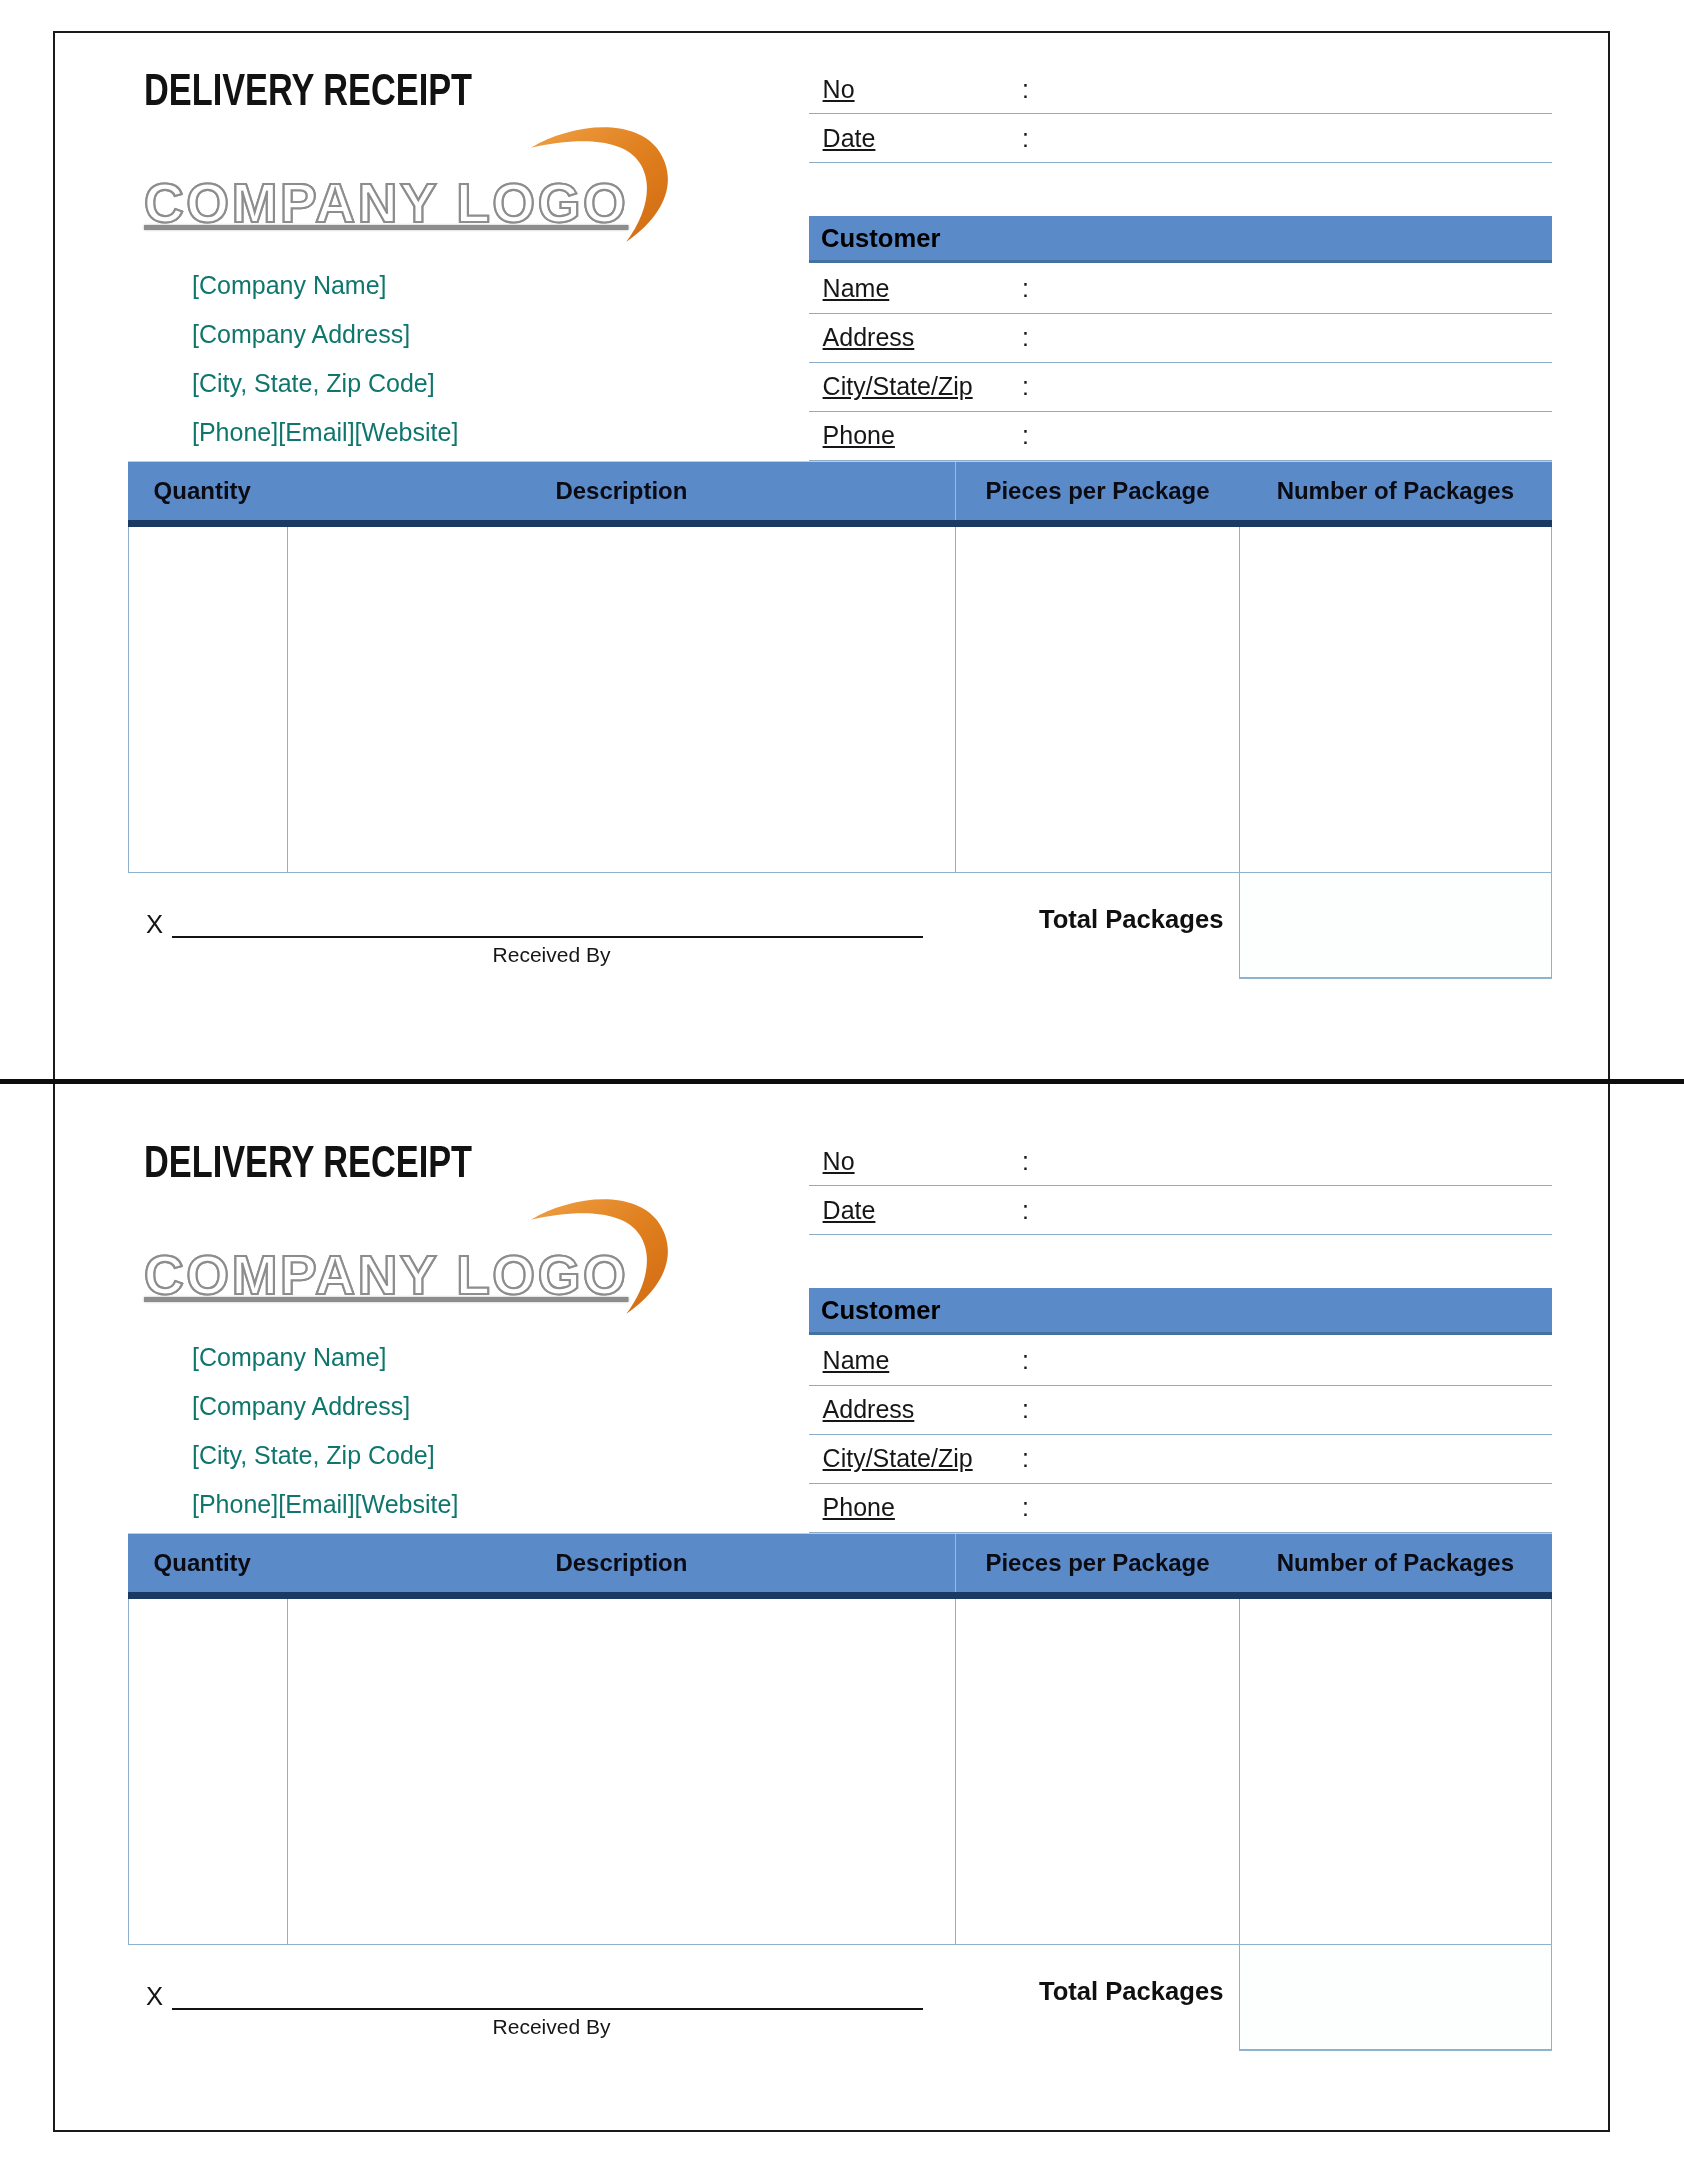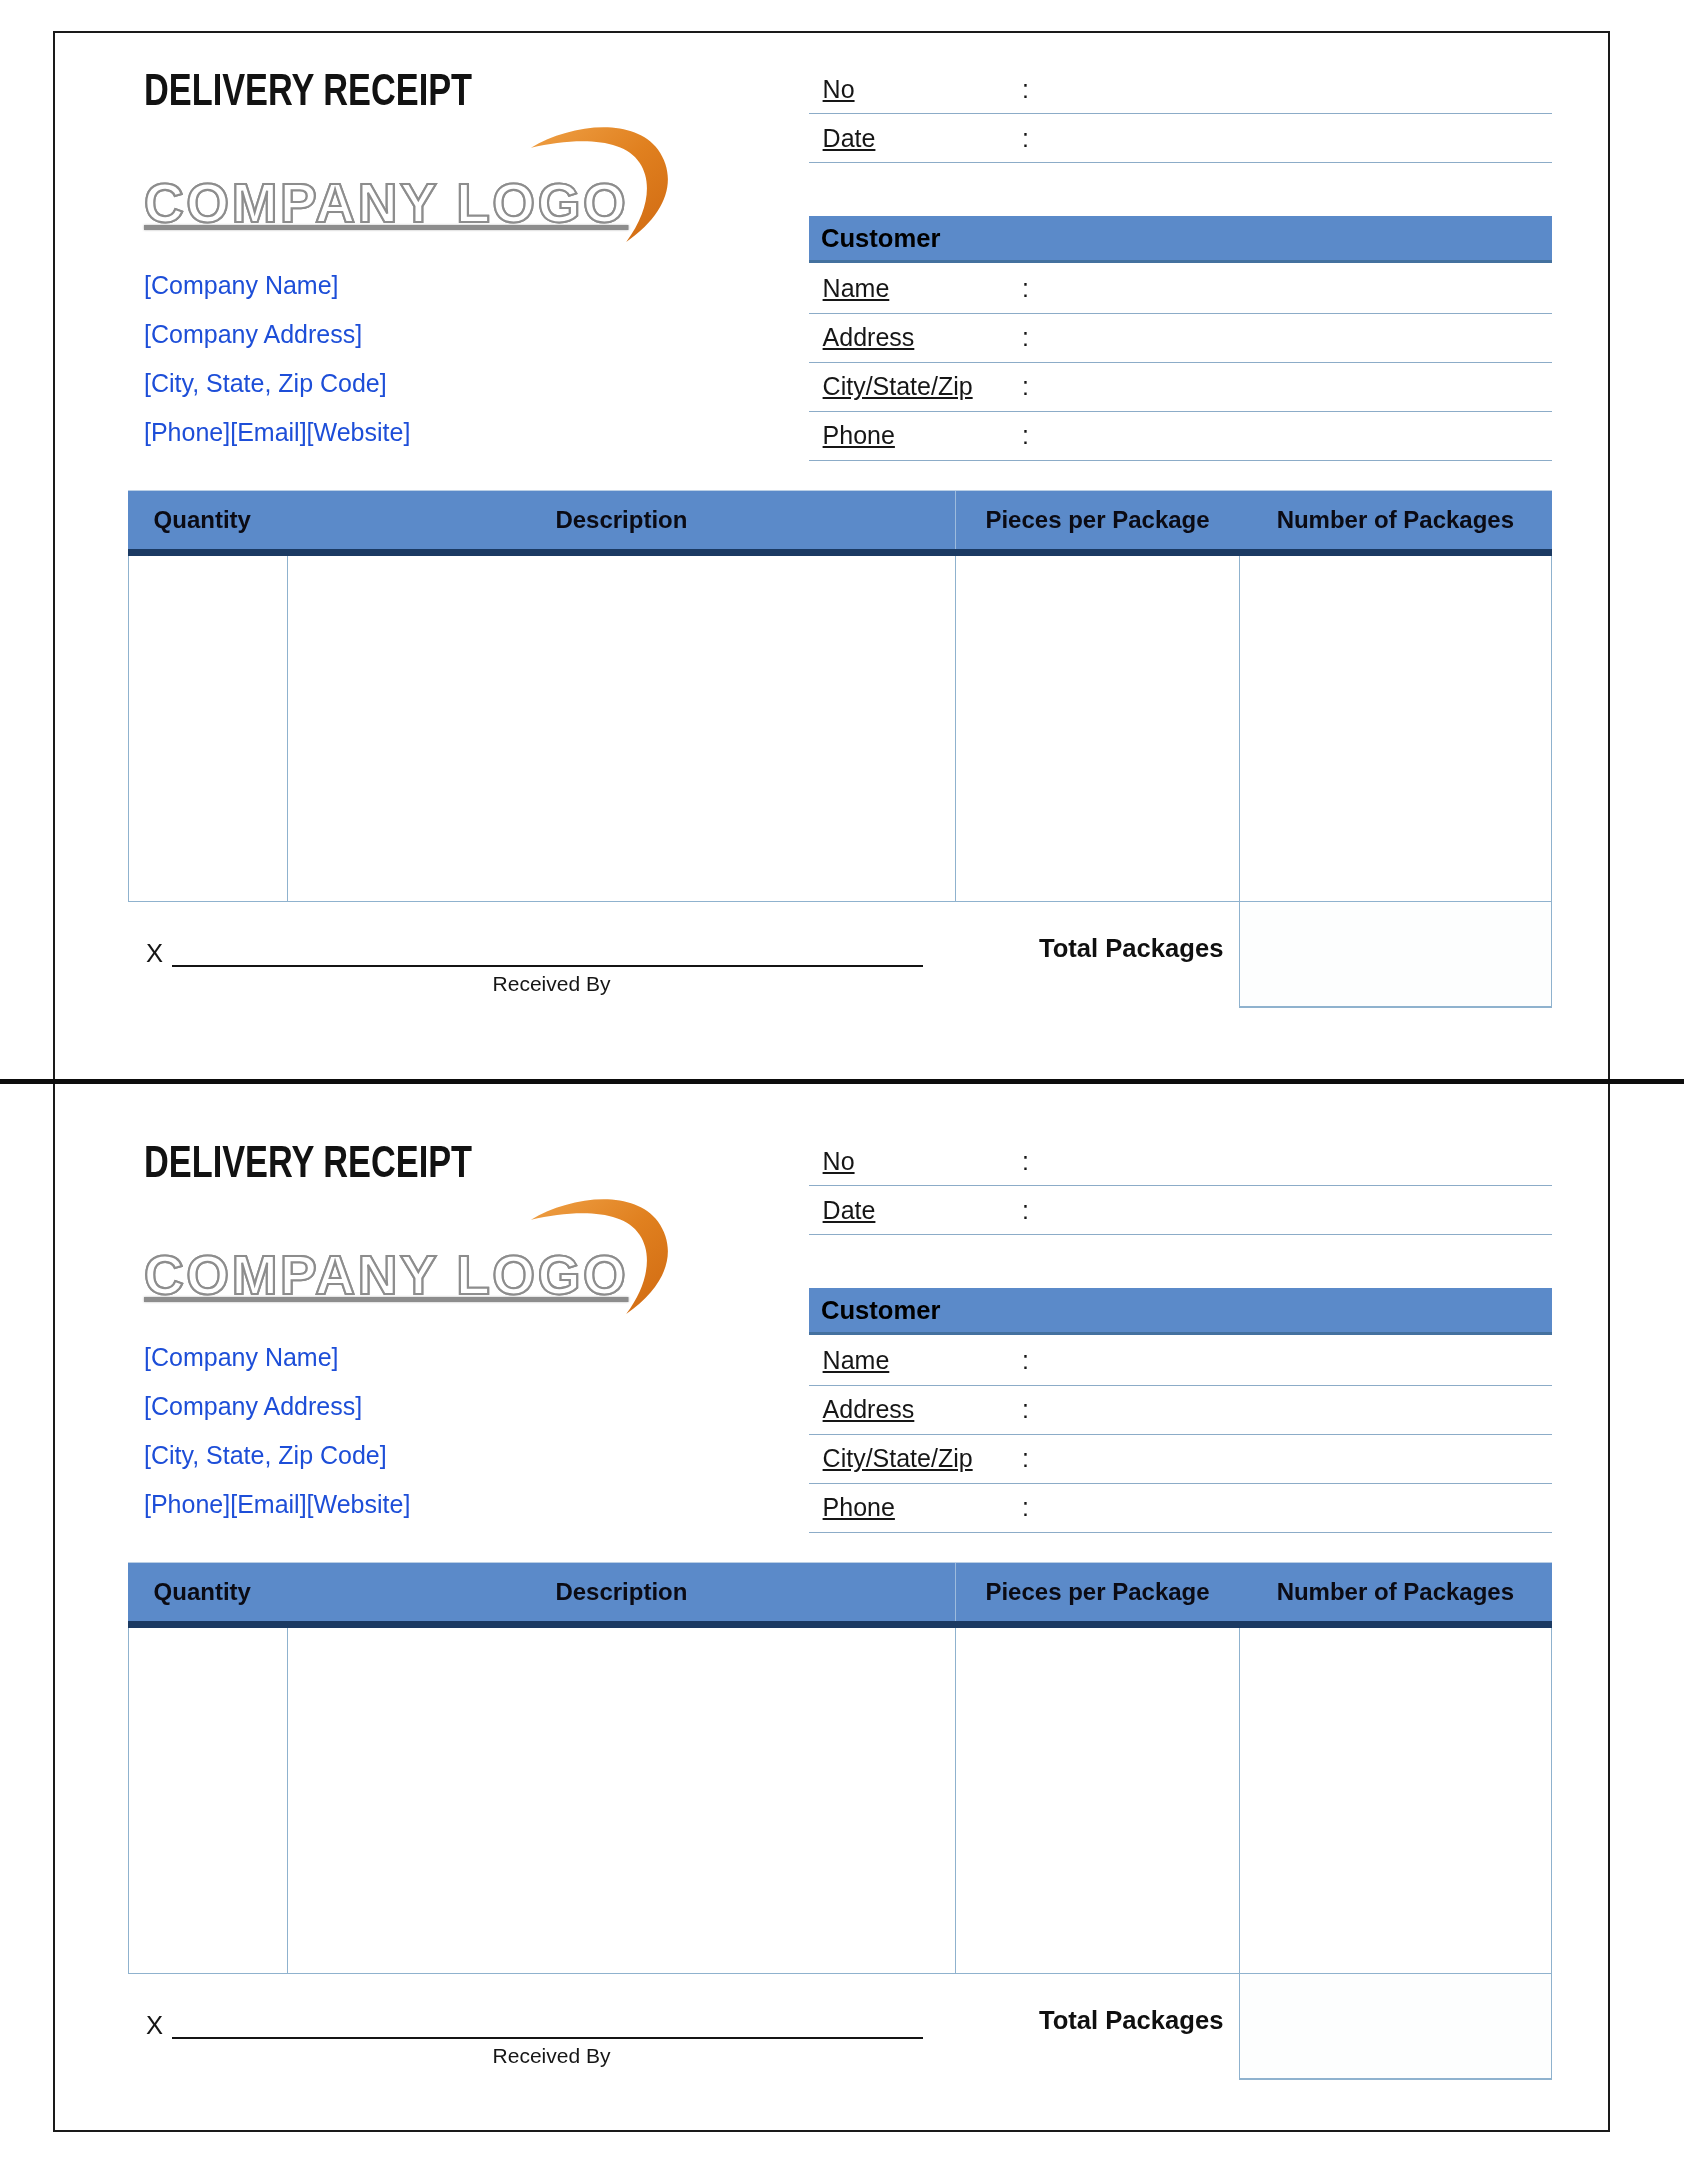--- a/index.html
+++ b/index.html
@@ -48,21 +48,21 @@
     position:absolute; left:0; bottom:12px;
     font-size:55px; font-weight:bold; letter-spacing:2.6px;
     color:#ffffff;
     -webkit-text-stroke:2.1px #8d8d8d;
     text-shadow:0 0 1.7px #b5b5b5;
     white-space:nowrap;
     text-decoration:underline;
   }
   .logo-swoosh { position:absolute; left:382px; top:0; width:167px; height:128px; }
 
-  .r-company { margin-top:13.6px; font-size:25px; line-height:49px; color:#1d4ed8; }
+  .r-company { margin-top:13.6px; font-size:25px; line-height:49px; color:#0f766e;margin-left:48px; }
 
   .field {
     position:relative; height:49px;
     border-bottom:1.7px solid #8CACC8;
     display:flex; align-items:center;
     font-size:25px; color:#161616;
     box-sizing:border-box;
   }
   .f-label { width:213px; padding-left:13.6px; box-sizing:border-box;text-decoration:underline; }
   .f-colon { width:24px; }
@@ -71,21 +71,21 @@
 
   .customer-bar {
     height:44px; background:#5B8AC9;
     border-bottom:3.4px solid #44719F;
     display:flex; align-items:center;
     padding-left:12px;
     font-size:25.6px; font-weight:bold; color:#000000;
     margin-bottom:1.7px;
   }
 
-  .r-table { position:relative; margin-left:-16px; margin-top:29px; width:calc(100% + 16px); }
+  .r-table { position:relative; margin-left:-16px; width:calc(100% + 16px); }
   .t-head {
     display:flex; height:58px;
     background:#5B8AC9;
     border-top:1.7px solid #BACFE5;
     font-size:24px; font-weight:bold; color:#0b0b14;
     align-items:stretch;
   }
   .th { display:flex; align-items:center; justify-content:center; box-sizing:border-box; }
   .th-q { width:11.2%; justify-content:flex-start; padding-left:25.6px; }
   .th-d { width:46.9%; }

